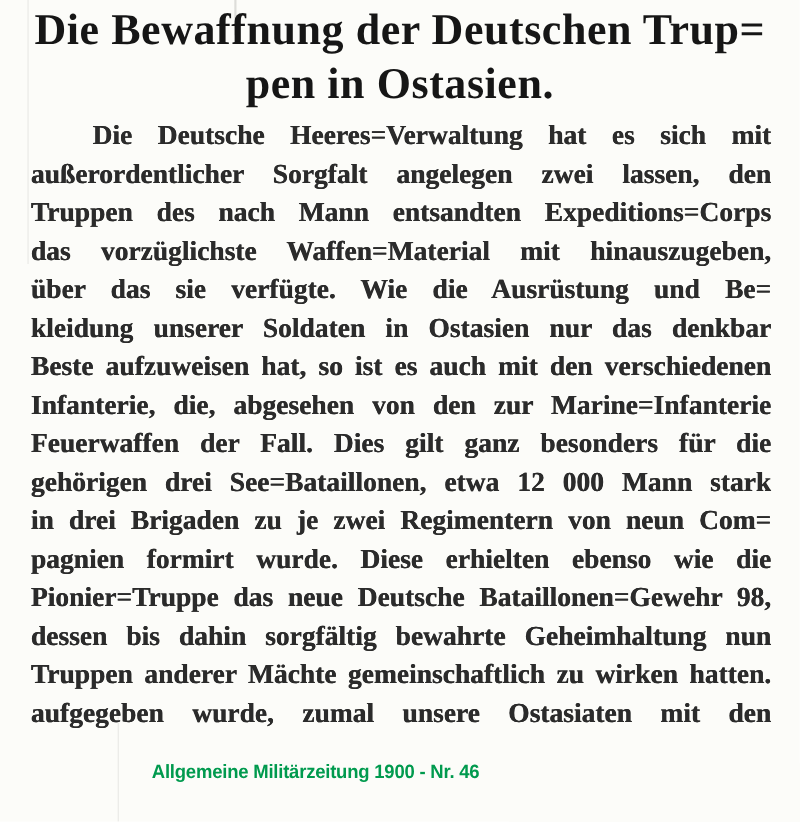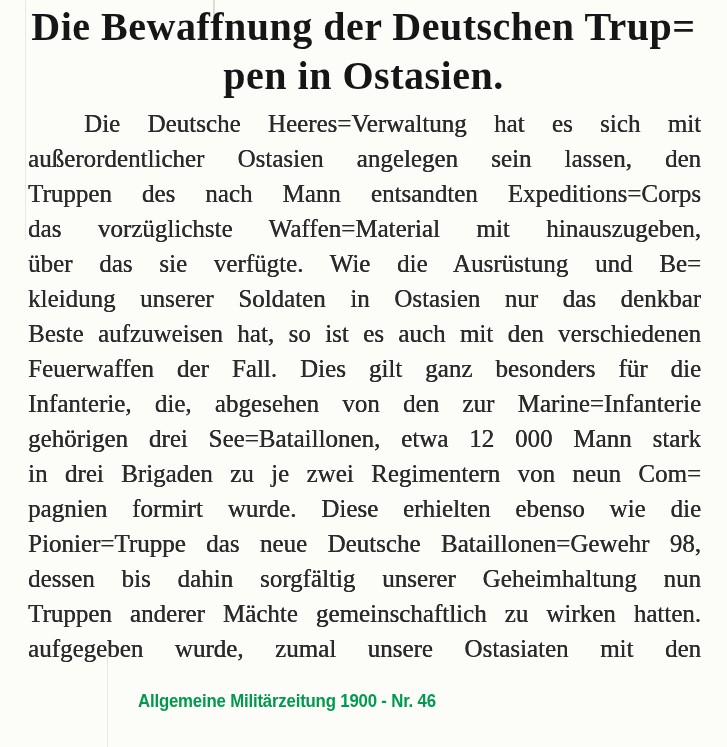--- a/index.html
+++ b/index.html
@@ -68,33 +68,33 @@
 <div class="page" style="background: rgb(252, 252, 249);">
   <div class="crease crease-left"></div>
   <div class="crease crease-top"></div>
   <div class="crease crease-bottom"></div>
 
   <h1 class="article-title" style="color: rgb(22, 22, 22);">
     <span>Die Bewaffnung der Deutschen Trup=</span><br>
     <span>pen in Ostasien.</span>
   </h1>
 
-  <div class="article-body" style="color: rgb(43, 43, 43);">
+  <div class="article-body" style="color: rgb(43, 43, 43); font-weight: bold;">
       <div class="body-line indent">Die Deutsche Heeres=Verwaltung hat es sich mit</div>
-      <div class="body-line">außerordentlicher Ostasien angelegen sein lassen, den</div>
+      <div class="body-line">außerordentlicher Sorgfalt angelegen zwei lassen, den</div>
       <div class="body-line">Truppen des nach Mann entsandten Expeditions=Corps</div>
       <div class="body-line">das vorzüglichste Waffen=Material mit hinauszugeben,</div>
       <div class="body-line">über das sie verfügte. Wie die Ausrüstung und Be=</div>
       <div class="body-line">kleidung unserer Soldaten in Ostasien nur das denkbar</div>
       <div class="body-line">Beste aufzuweisen hat, so ist es auch mit den verschiedenen</div>
+      <div class="body-line">Infanterie, die, abgesehen von den zur Marine=Infanterie</div>
       <div class="body-line">Feuerwaffen der Fall. Dies gilt ganz besonders für die</div>
-      <div class="body-line">Infanterie, die, abgesehen von den zur Marine=Infanterie</div>
       <div class="body-line">gehörigen drei See=Bataillonen, etwa 12 000 Mann stark</div>
       <div class="body-line">in drei Brigaden zu je zwei Regimentern von neun Com=</div>
       <div class="body-line">pagnien formirt wurde. Diese erhielten ebenso wie die</div>
       <div class="body-line">Pionier=Truppe das neue Deutsche Bataillonen=Gewehr 98,</div>
-      <div class="body-line">dessen bis dahin sorgfältig unserer Geheimhaltung nun</div>
+      <div class="body-line">dessen bis dahin sorgfältig bewahrte Geheimhaltung nun</div>
       <div class="body-line">Truppen anderer Mächte gemeinschaftlich zu wirken hatten.</div>
       <div class="body-line">aufgegeben wurde, zumal unsere Ostasiaten mit den</div>
     </div>
 
   <div class="source-caption" style="color: rgb(0, 154, 78);">Allgemeine Militärzeitung 1900 - Nr. 46</div>
 </div>
 
 </body></html>

